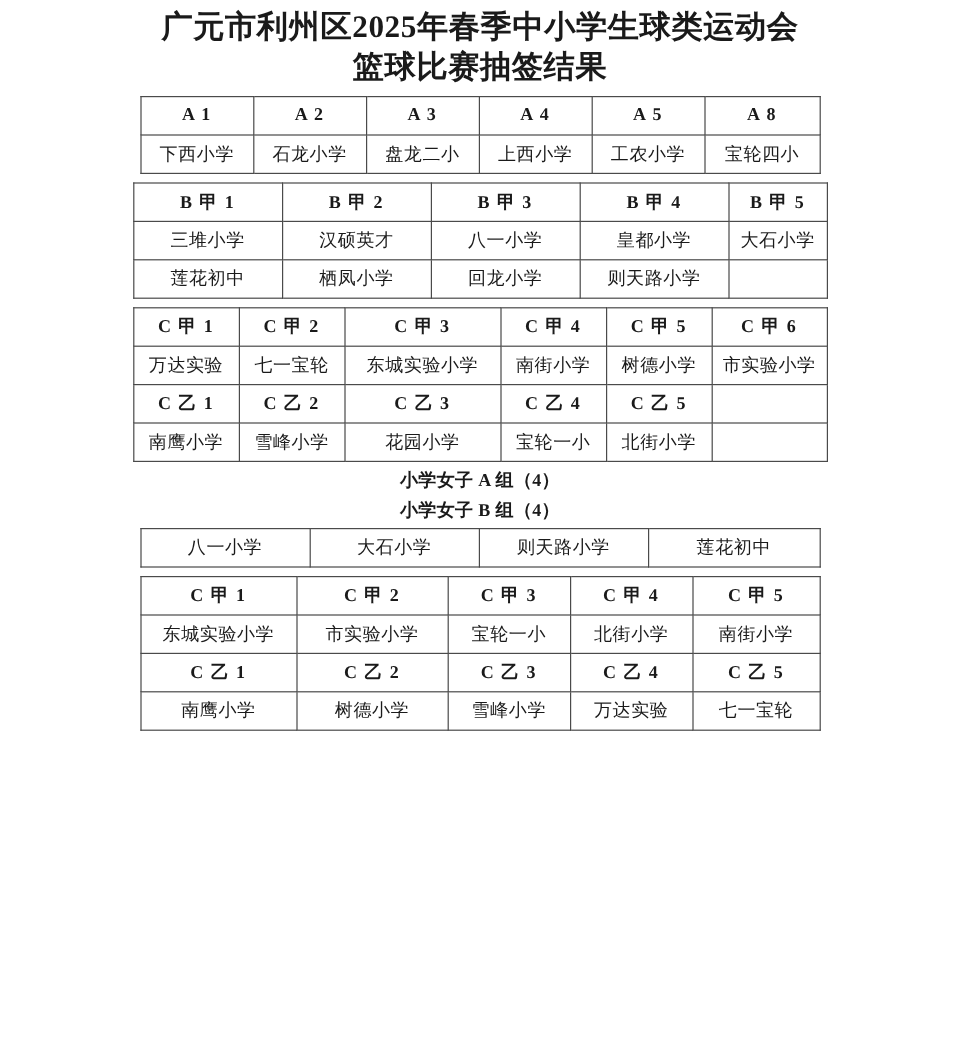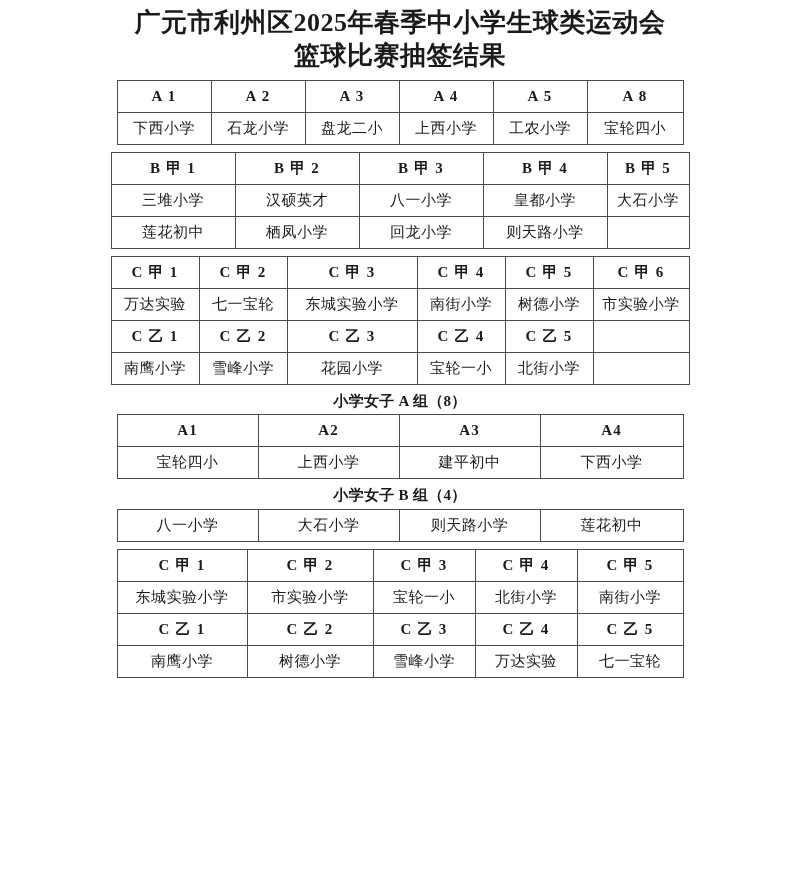--- a/index.html
+++ b/index.html
@@ -203,45 +203,21 @@
                 <td class="team">花园小学</td>
                 <td class="team">宝轮一小</td>
                 <td class="team">北街小学</td>
                 <td class="team empty"></td>
               </tr>
             </tbody>
           </table>
         </div>
       </div>
       <div class="section">
-        <div class="section-caption">小学女子 A 组（8）</div>
-        <div class="tbl-wrap">
-          <table class="grid" style="width: 566px;">
-            <colgroup>
-              <col style="width: 141px;">
-              <col style="width: 141px;">
-              <col style="width: 141px;">
-              <col style="width: 143px;">
-            </colgroup>
-            <tbody>
-              <tr>
-                <td class="code">A1</td>
-                <td class="code">A2</td>
-                <td class="code">A3</td>
-                <td class="code">A4</td>
-              </tr>
-              <tr>
-                <td class="team">宝轮四小</td>
-                <td class="team">上西小学</td>
-                <td class="team">建平初中</td>
-                <td class="team">下西小学</td>
-              </tr>
-            </tbody>
-          </table>
-        </div>
+        <div class="section-caption">小学女子 A 组（4）</div>
       </div>
       <div class="section">
         <div class="section-caption">小学女子 B 组（4）</div>
         <div class="tbl-wrap">
           <table class="grid" style="width: 566px;">
             <colgroup>
               <col style="width: 141px;">
               <col style="width: 141px;">
               <col style="width: 141px;">
               <col style="width: 143px;">

